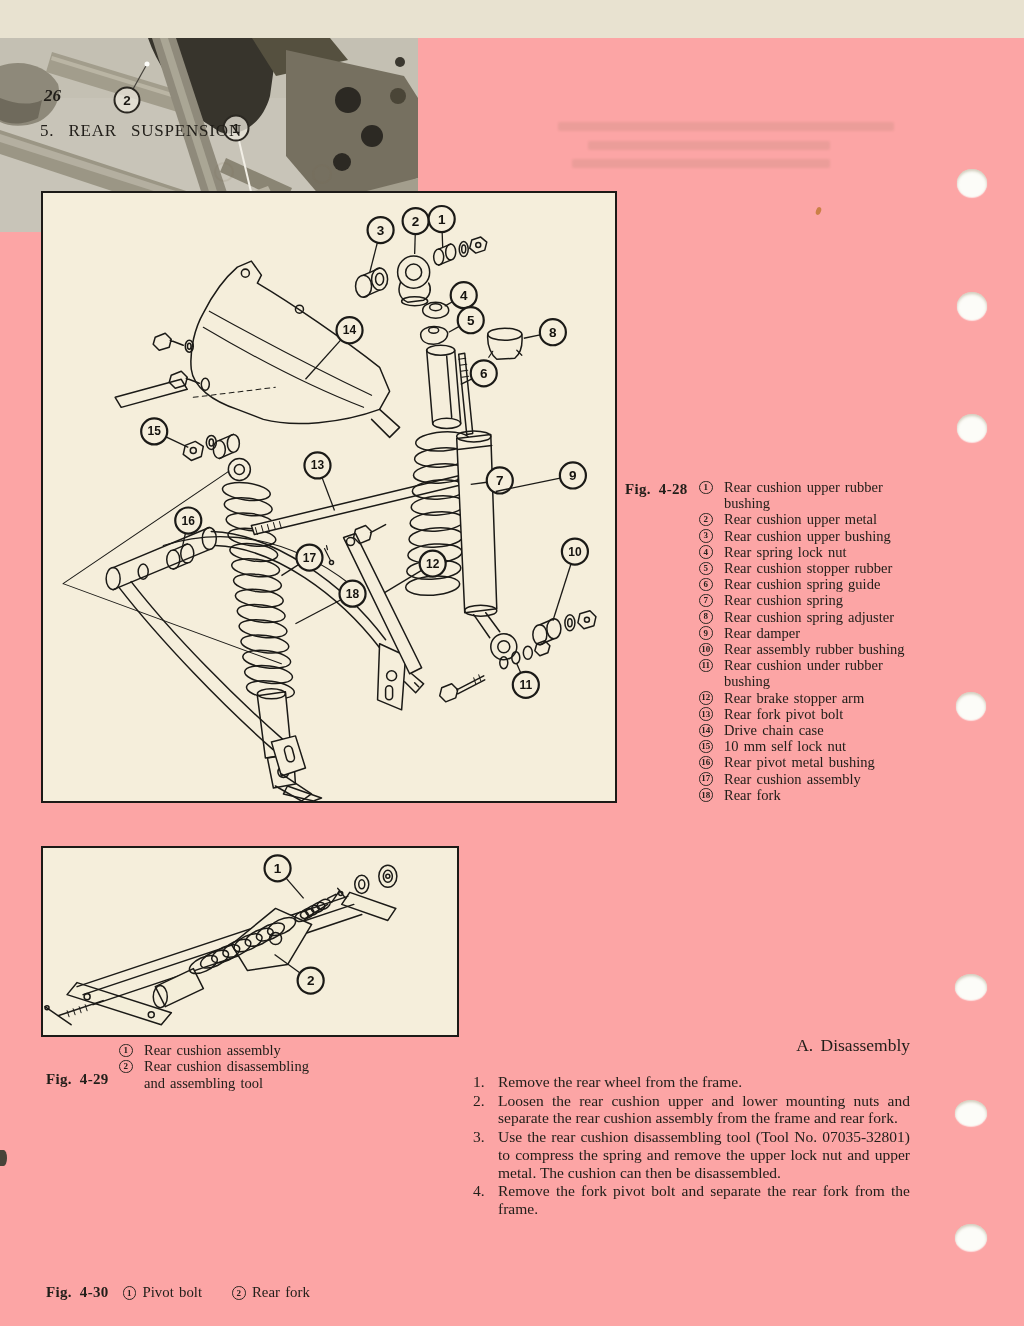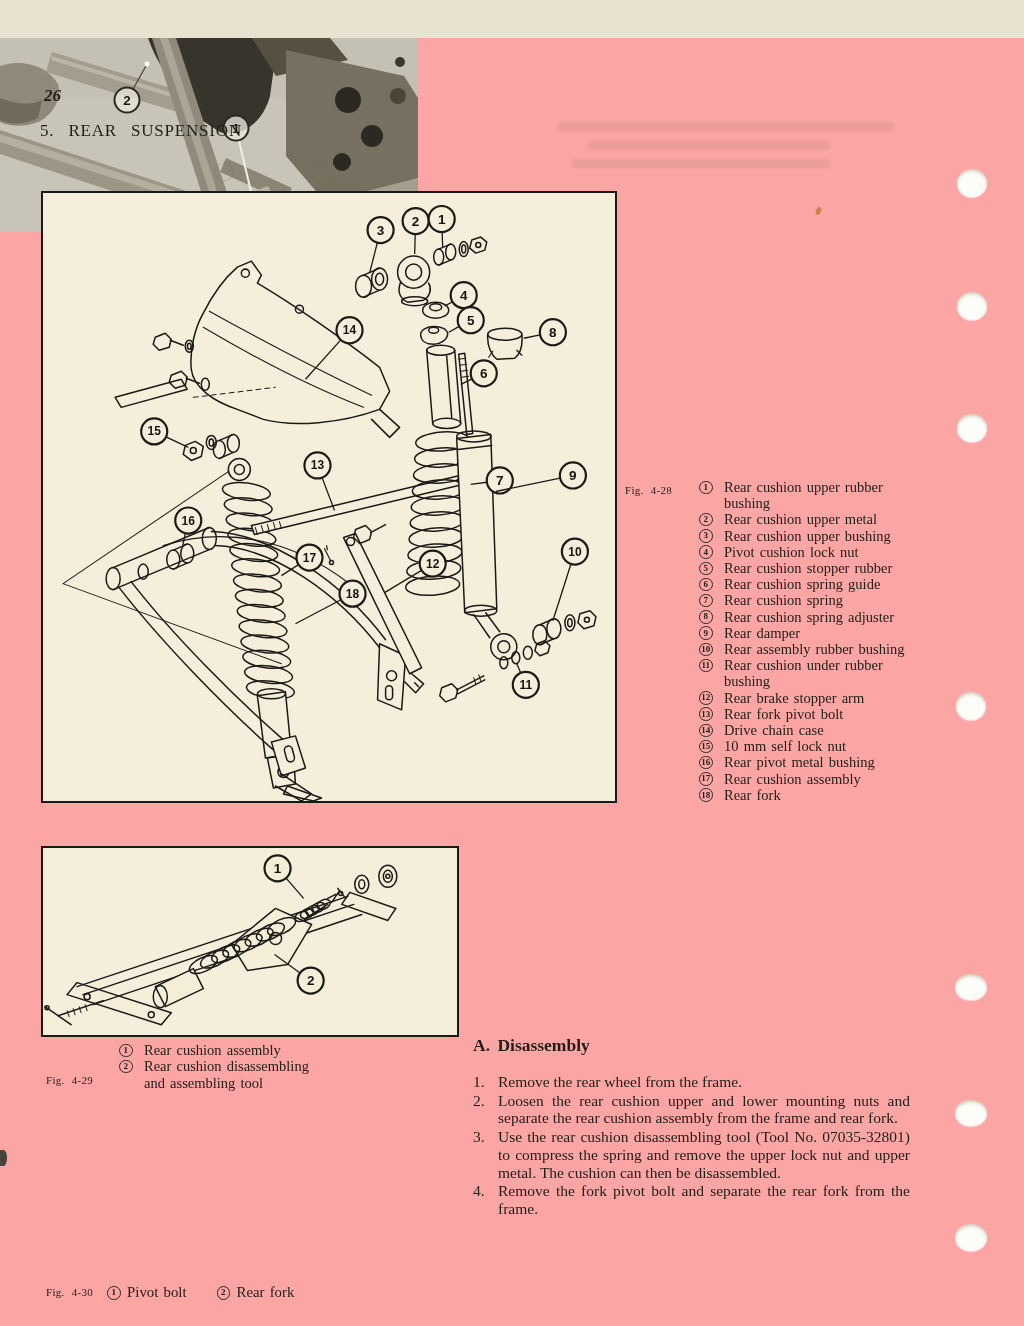--- a/index.html
+++ b/index.html
@@ -10,40 +10,40 @@
   .page-num{position:absolute;left:44px;top:48px;font-size:17px;font-weight:bold;font-style:italic;}
   .heading{position:absolute;left:40px;top:83px;margin:0;font-size:17px;font-weight:normal;
            letter-spacing:.8px;word-spacing:9px;}
   
   .figbox{position:absolute;background:#f5eedb;border:2.5px solid #1c1a17;box-sizing:border-box;}
   #fig28-box{left:41px;top:153px;width:576px;height:612px;}
   #fig29-box{left:41px;top:808px;width:418px;height:191px;}
   #fig30-photo{left:41px;top:1048px;width:418px;height:194px;overflow:hidden;}
   .figbox svg,#fig30-photo svg{display:block;width:100%;height:100%;}
   
-  .figlabel{font-weight:normal;font-size:11px;letter-spacing:.3px;word-spacing:4px;white-space:nowrap;}
+  .figlabel{font-weight:bold;font-size:15px;letter-spacing:.3px;word-spacing:4px;white-space:nowrap;}
   #fig28-caption{position:absolute;left:625px;top:442px;}
   .parts-list{position:absolute;left:699px;top:441px;width:228px;}
   .part-item{position:relative;padding-left:25px;font-size:14.5px;line-height:16.2px;
              color:#23201b;word-spacing:1.5px;}
   .circ{display:inline-flex;align-items:center;justify-content:center;box-sizing:border-box;
         width:13.5px;height:13.5px;border:1.3px solid #2a2722;border-radius:50%;
         font-size:9px;font-weight:bold;line-height:1;flex:none;background:transparent;}
   .part-item .circ{position:absolute;left:0;top:1.5px;}
   #fig29-caption{position:absolute;left:46px;top:1032px;}
   .fig29-items{position:absolute;left:119px;top:1004px;width:212px;}
   .fig29-items .part-item{font-size:14.5px;line-height:16.4px;}
   #fig30-caption{position:absolute;left:46px;top:1246px;display:flex;align-items:center;}
   #fig30-caption .figlabel{margin-right:14px;}
   .cap-inline{display:flex;gap:30px;}
   .cap-inline .part-item{padding-left:20px;font-size:14.8px;white-space:nowrap;}
   .cap-inline .circ{position:absolute;left:0;top:2px;}
   
   #disassembly{position:absolute;left:473px;top:997px;width:437px;}
-  #disassembly h2{margin:0 0 17px 0;font-size:17.5px;font-weight:bold;word-spacing:3px;}
+  #disassembly h2{margin:0 0 17px 0;font-size:17.5px;font-weight:normal;word-spacing:3px;text-align:right;}
   .step{position:relative;padding-left:25px;font-size:15.5px;line-height:17.7px;
         text-align:justify;color:#23201b;margin-bottom:1px;}
   .step-num{position:absolute;left:0;top:0;}
   
   .hole{position:absolute;width:30px;height:28px;border-radius:50%;background:#fcfcf8;
         box-shadow:inset 0 2px 3px rgba(140,125,90,.38), 0 1px 1px rgba(255,255,255,.7);}
   .ghost{position:absolute;background:rgba(125,110,80,.13);filter:blur(1.3px);border-radius:2px;}
   .ghost-circle{position:absolute;width:16px;height:16px;border:2px solid rgba(125,110,80,.12);
                 border-radius:50%;}
   .speck-orange{position:absolute;left:816px;top:169px;width:5px;height:8px;border-radius:50%;
@@ -349,21 +349,21 @@
         <span class="part-label">Rear cushion upper metal</span>
       </div>
 
       <div class="part-item">
         <span class="circ">3</span>
         <span class="part-label">Rear cushion upper bushing</span>
       </div>
 
       <div class="part-item">
         <span class="circ">4</span>
-        <span class="part-label">Pivot cushion lock nut</span>
+        <span class="part-label">Rear spring lock nut</span>
       </div>
 
       <div class="part-item">
         <span class="circ">5</span>
         <span class="part-label">Rear cushion stopper rubber</span>
       </div>
 
       <div class="part-item">
         <span class="circ">6</span>
         <span class="part-label">Rear cushion spring guide</span>

